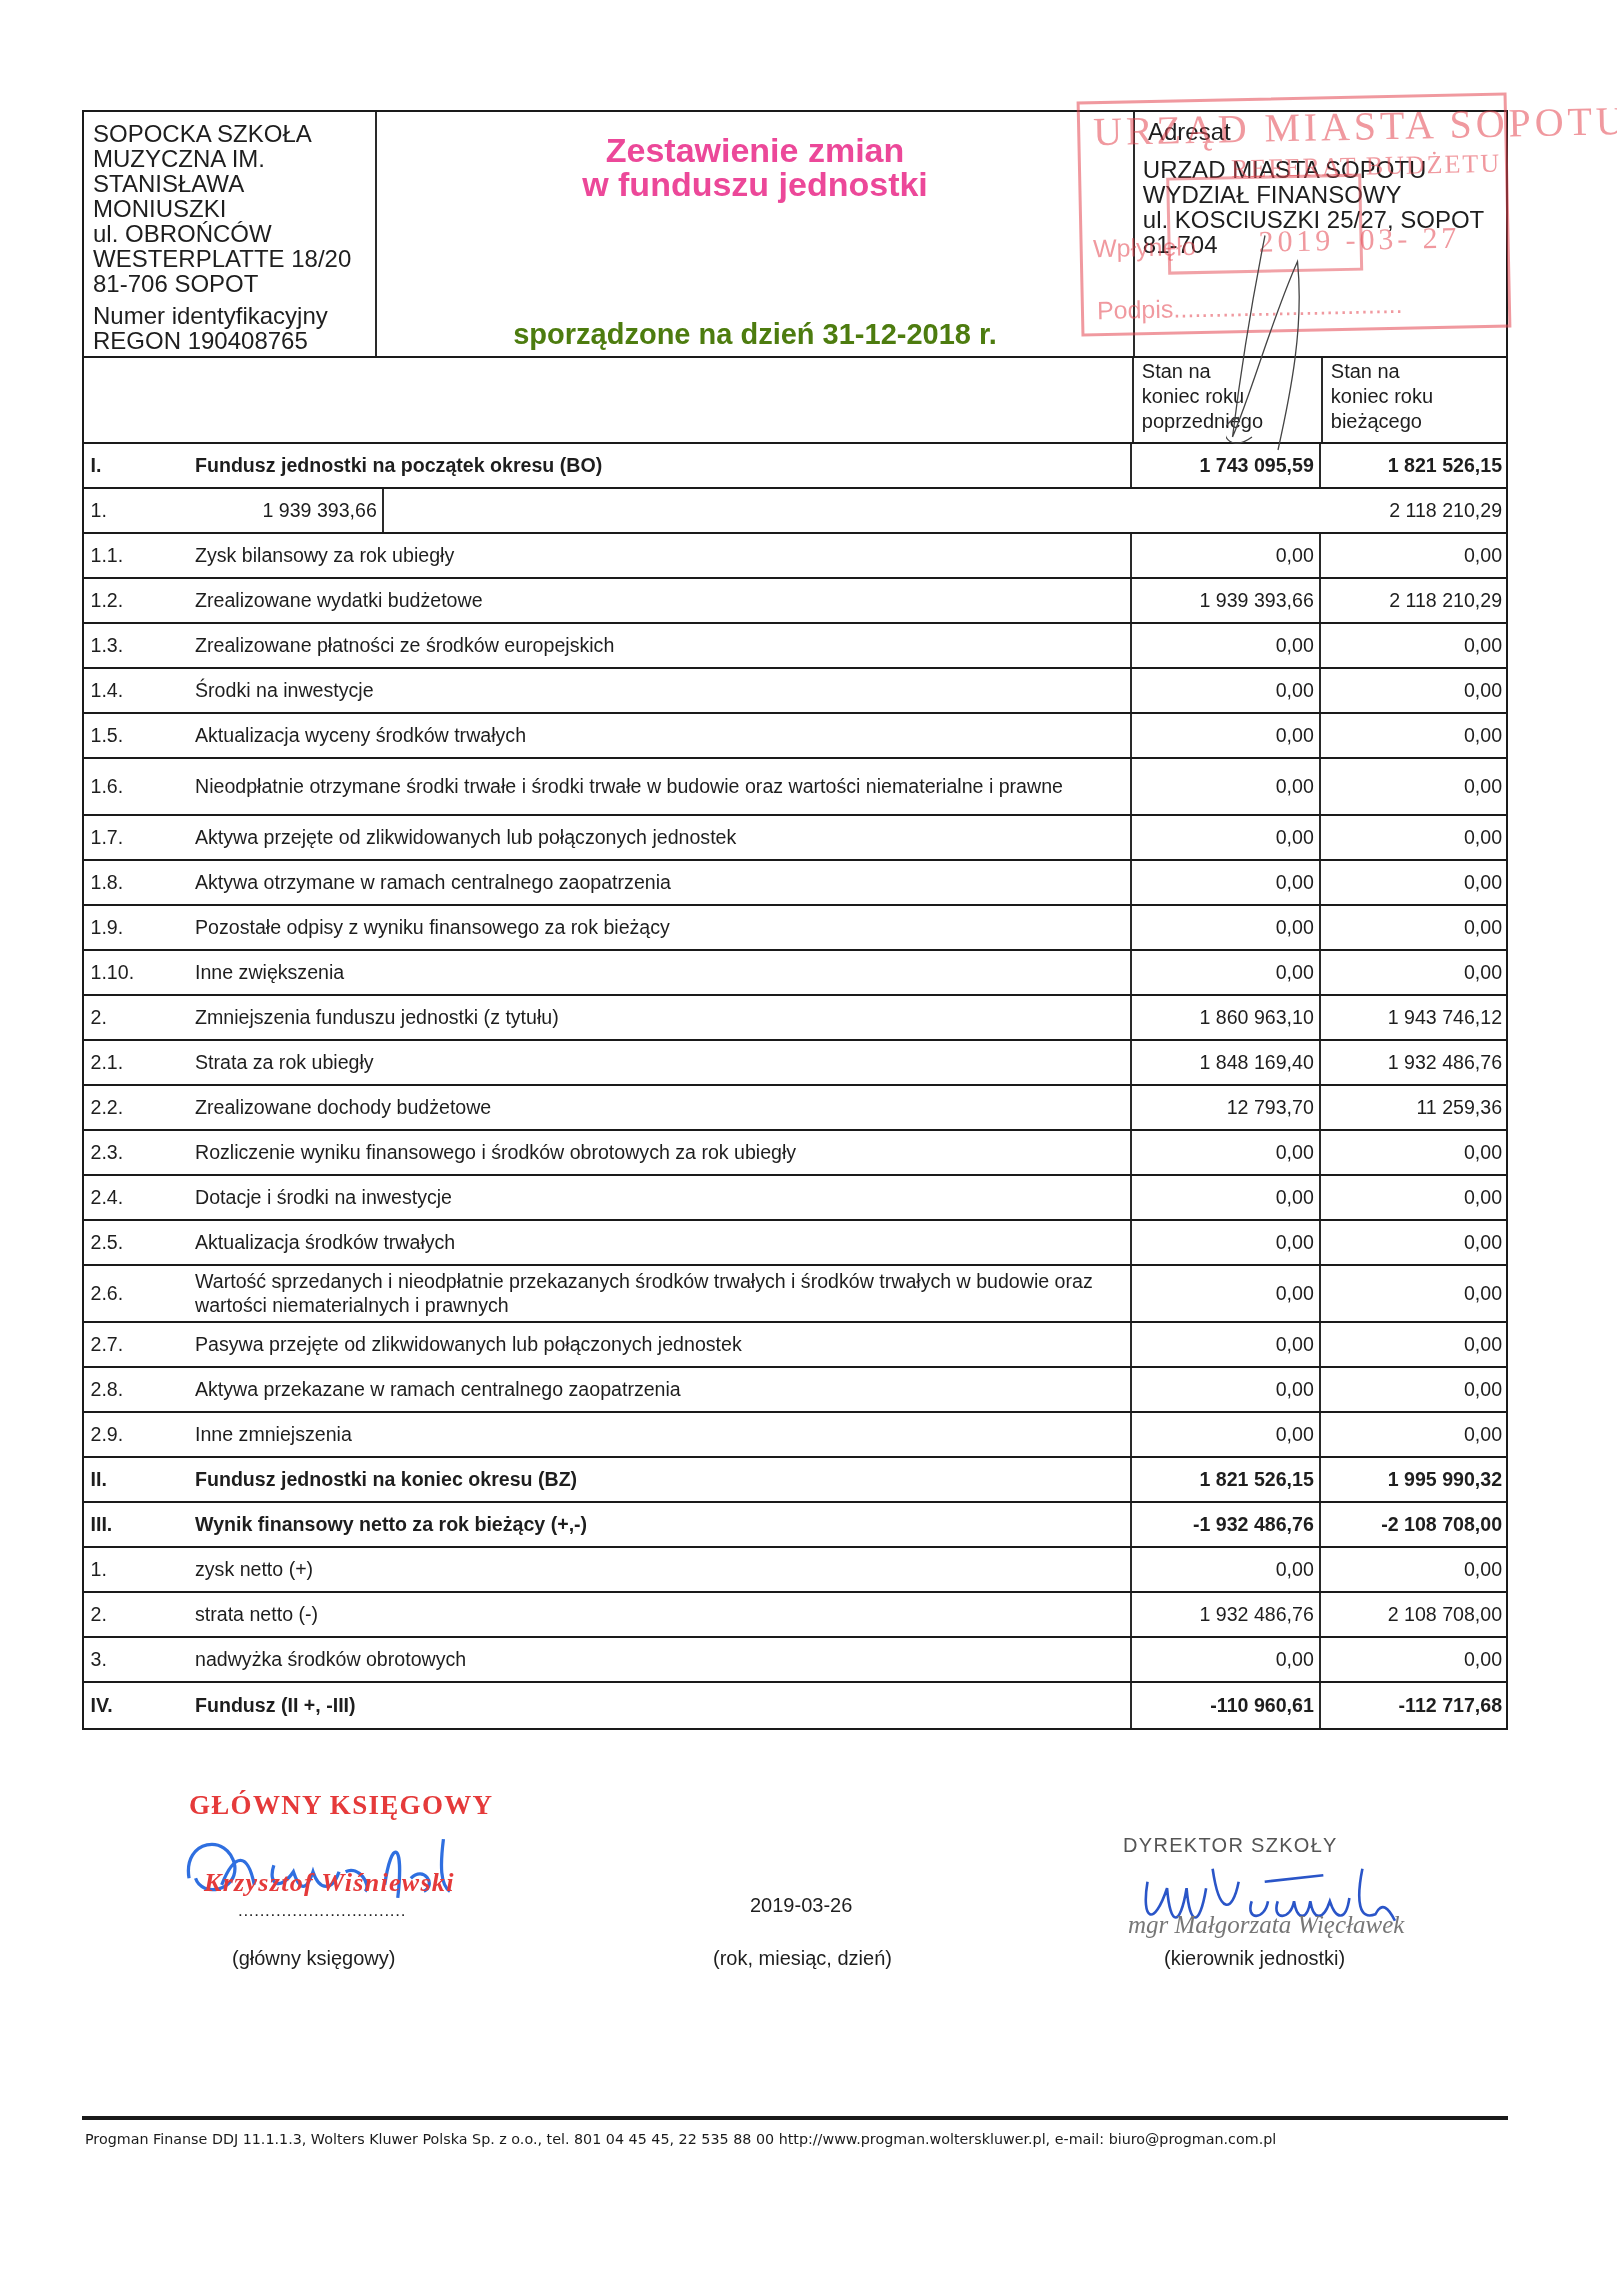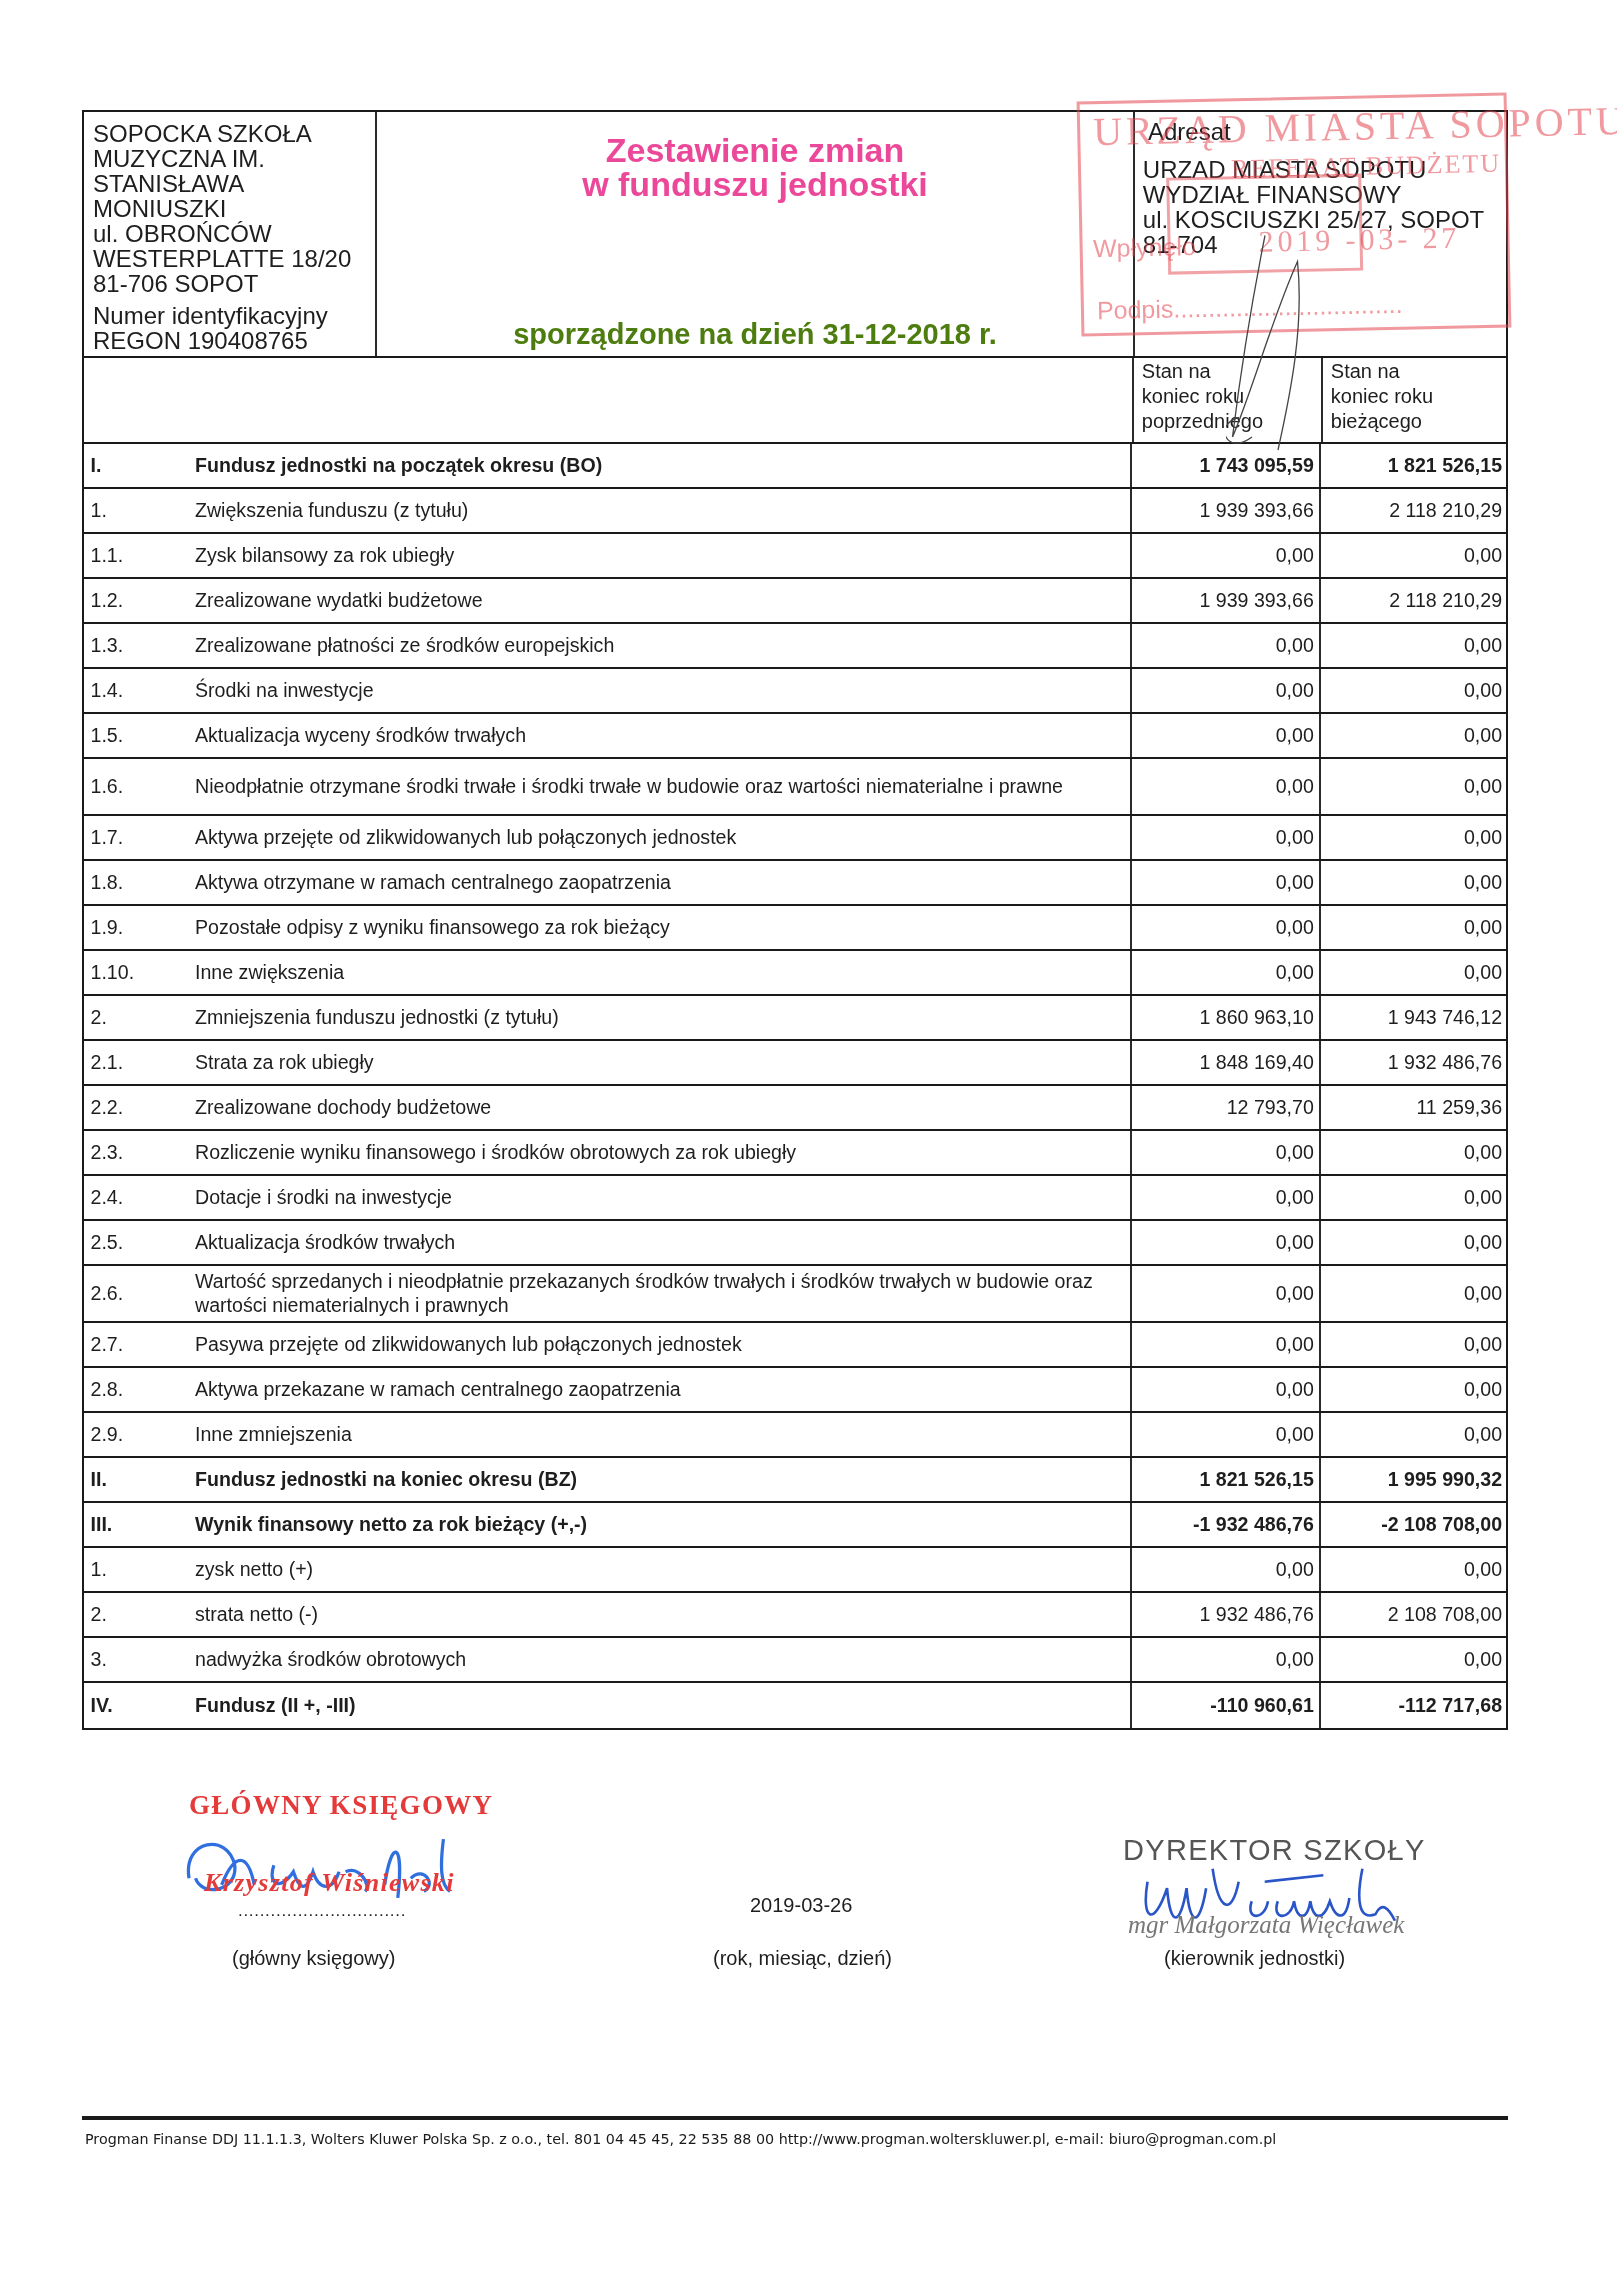--- a/index.html
+++ b/index.html
@@ -94,21 +94,20 @@
   </div>
   <div id="rows">
       <div class="row bold">
         <div class="num">I.</div>
         <div class="lbl">Fundusz jednostki na początek okresu (BO)</div>
         <div class="v1">1 743 095,59</div>
         <div class="v2">1 821 526,15</div>
       </div>
       <div class="row">
         <div class="num">1.</div>
-        <div class="lbl">Zwiększenia funduszu (z tytułu)</div>
         <div class="v1">1 939 393,66</div>
         <div class="v2">2 118 210,29</div>
       </div>
       <div class="row">
         <div class="num">1.1.</div>
         <div class="lbl">Zysk bilansowy za rok ubiegły</div>
         <div class="v1">0,00</div>
         <div class="v2">0,00</div>
       </div>
       <div class="row">
@@ -281,21 +280,21 @@
 <svg class="abs" style="left:176px;top:1826px;" width="287" height="85" viewBox="0 0 440 130">
   <path d="M20 80 C 10 20, 80 10, 90 60 C 95 100, 40 110, 30 80 M70 90 C 90 40, 110 40, 120 90 M150 60 C 140 90, 160 100, 180 70 C 190 100, 200 100, 210 70 C 220 100, 240 100, 250 70 M260 70 C 280 60, 300 90, 290 100 M320 90 C 330 20, 350 20, 340 110 M360 80 C 380 60, 400 90, 380 100 M410 20 C 405 60, 405 90, 420 100" fill="none" stroke="#2f6fe0" stroke-width="5"></path>
 </svg>
 <div class="abs sig-red" style="left:196px;top:1868px;font-family:'Liberation Serif',serif;font-style:italic;font-weight:bold;font-size:26px;letter-spacing:1.3px;margin-left:8px;">Krzysztof Wiśniewski</div>
 <div class="abs" style="left:238px;top:1901px;font-size:17px;letter-spacing:0.7px;">...............................</div>
 <div class="abs" style="left:232px;top:1947px;font-size:20px;">(główny księgowy)</div>
 
 <div class="abs" style="left:750px;top:1894px;font-size:20px;">2019-03-26</div>
 <div class="abs" style="left:713px;top:1947px;font-size:20px;">(rok, miesiąc, dzień)</div>
 
-<div class="abs" style="left:1123px;top:1834px;font-size:29px;color:#555;letter-spacing:1.3px;">DYREKTOR  SZKOŁY</div>
+<div class="abs" style="left:1123px;top:1834px;font-size:20px;color:#555;letter-spacing:1.3px;">DYREKTOR  SZKOŁY</div>
 <svg class="abs" style="left:1141px;top:1862px;" width="280" height="72" viewBox="0 0 430 110">
   <path d="M10 30 C 0 90, 20 100, 40 40 C 45 100, 60 100, 70 40 C 75 100, 90 100, 100 40 M110 10 C 120 80, 140 80, 150 30 M170 60 C 160 90, 190 90, 195 60 M210 60 C 200 90, 230 90, 235 60 C 240 90, 255 90, 260 60 C 265 90, 280 90, 290 60 C 300 90, 315 90, 320 55 M340 10 C 330 60, 335 90, 360 80 C 370 60, 380 70, 390 90 M190 30 L 280 20" fill="none" stroke="#2a55c8" stroke-width="4"></path>
 </svg>
 <div class="abs" style="left:1128px;top:1911px;font-family:'Liberation Serif',serif;font-style:italic;font-size:25px;color:#777;">mgr Małgorzata Więcławek</div>
 <div class="abs" style="left:1164px;top:1947px;font-size:20px;">(kierownik jednostki)</div>
 
 <div class="footer-line"></div>
 <div class="footer-text">Progman Finanse DDJ 11.1.1.3, Wolters Kluwer Polska Sp. z o.o., tel. 801 04 45 45, 22 535 88 00 http://www.progman.wolterskluwer.pl, e-mail: biuro@progman.com.pl</div>
 
 

